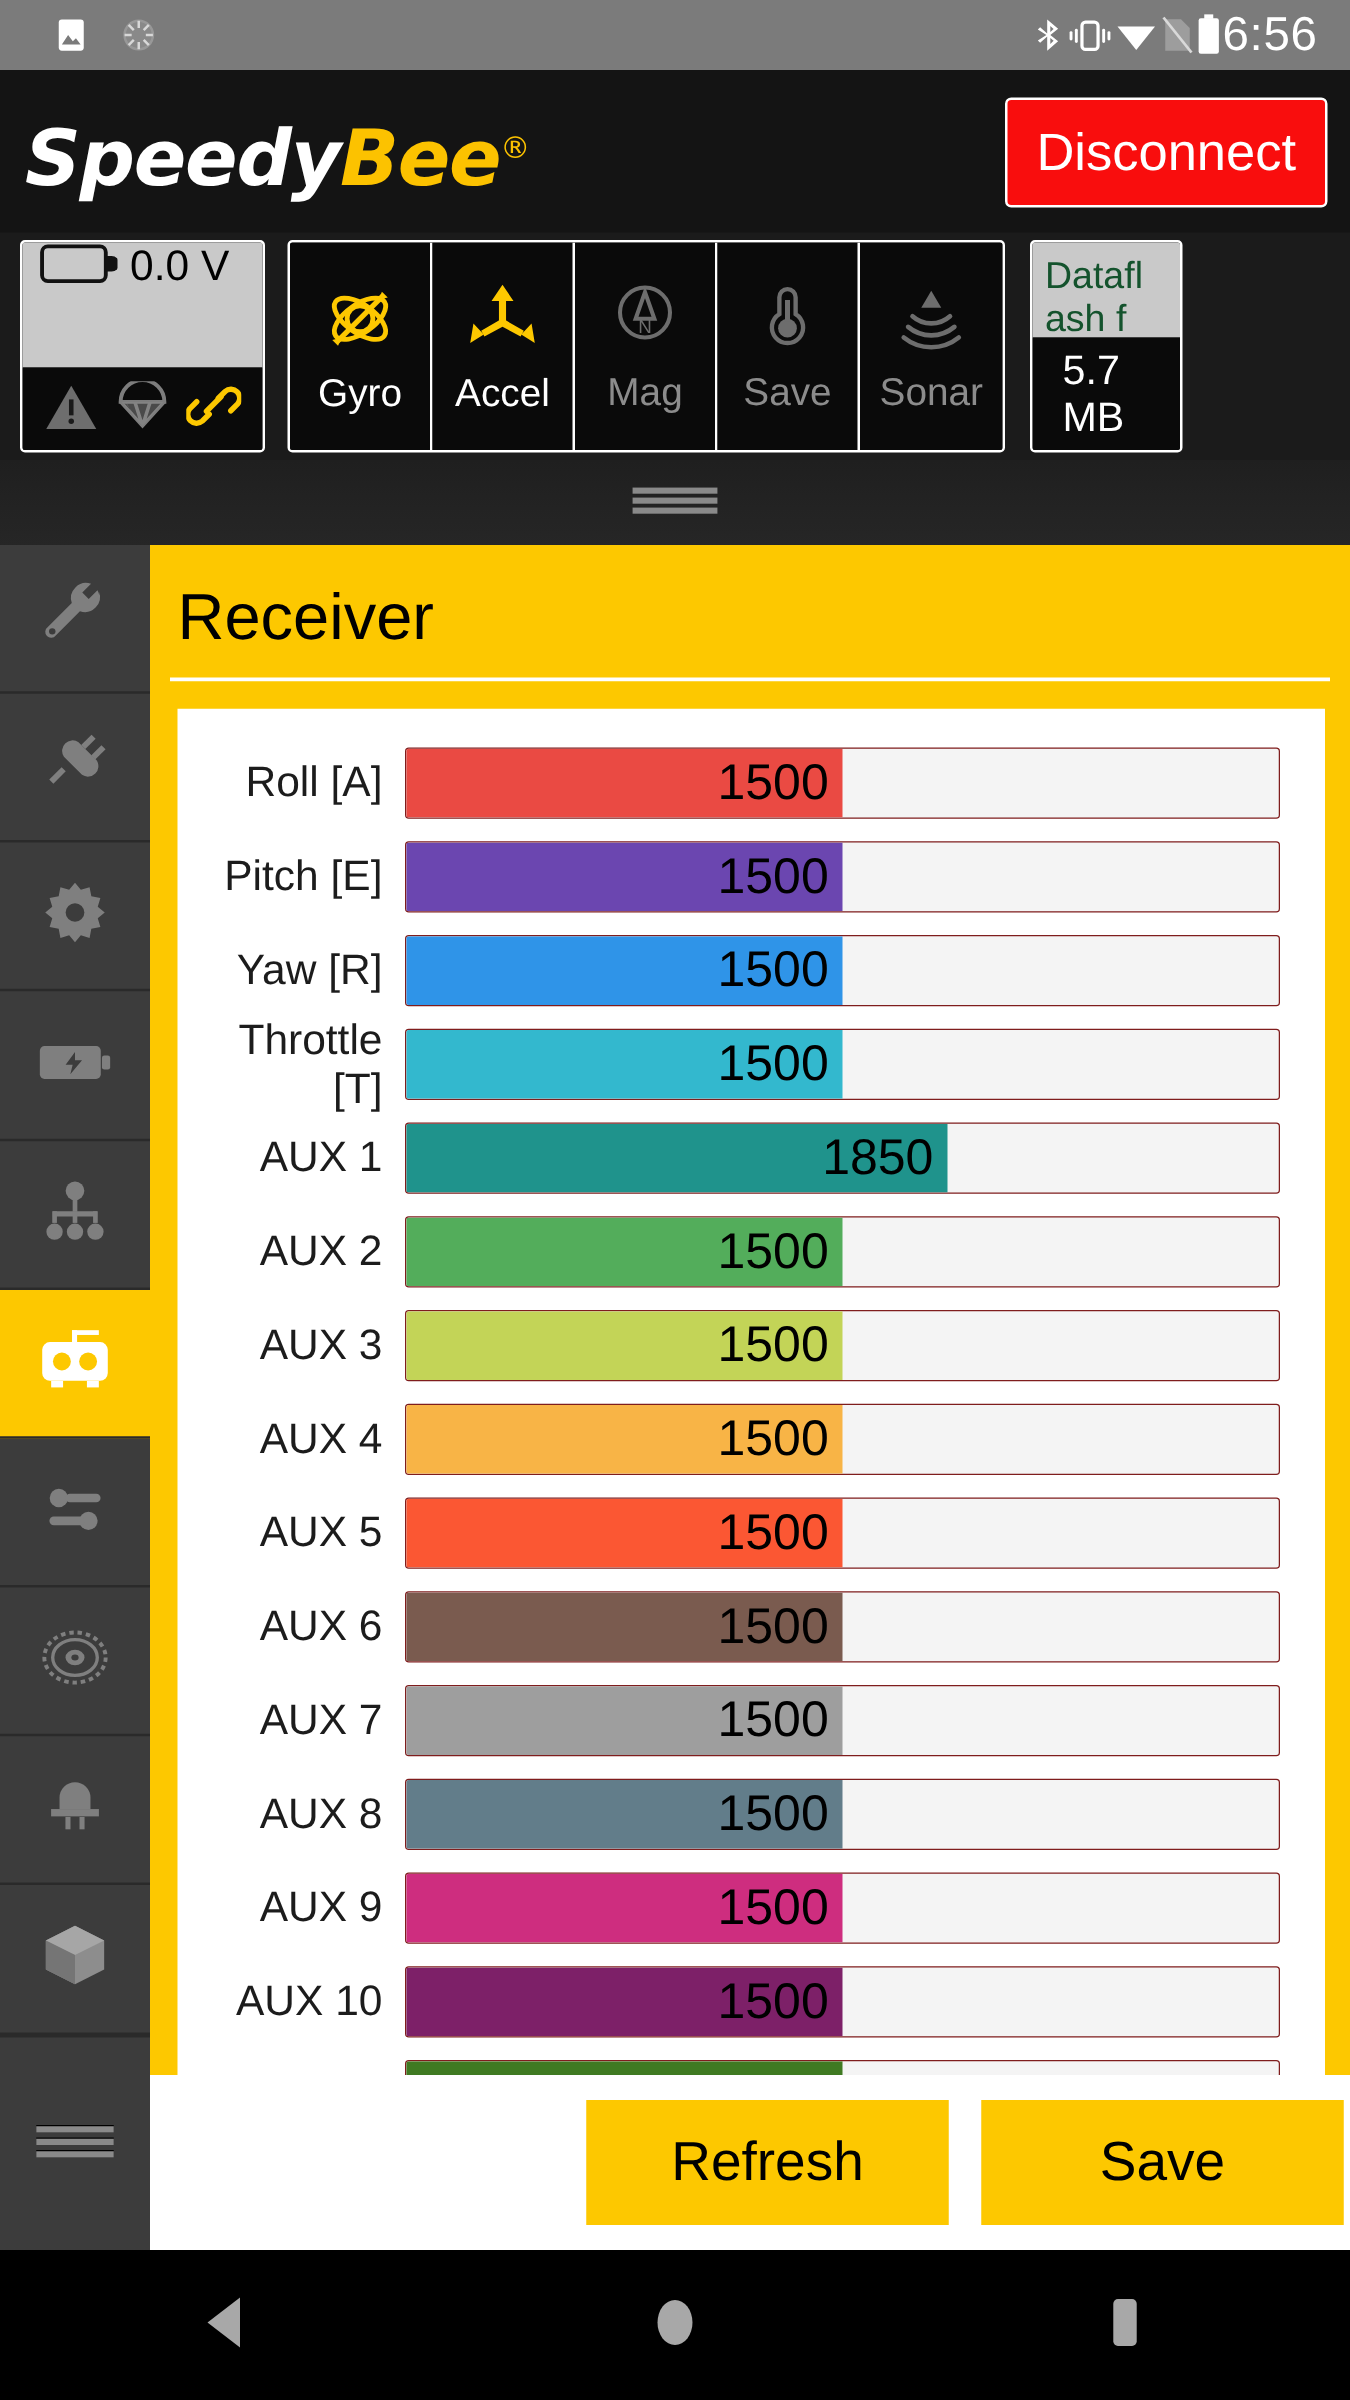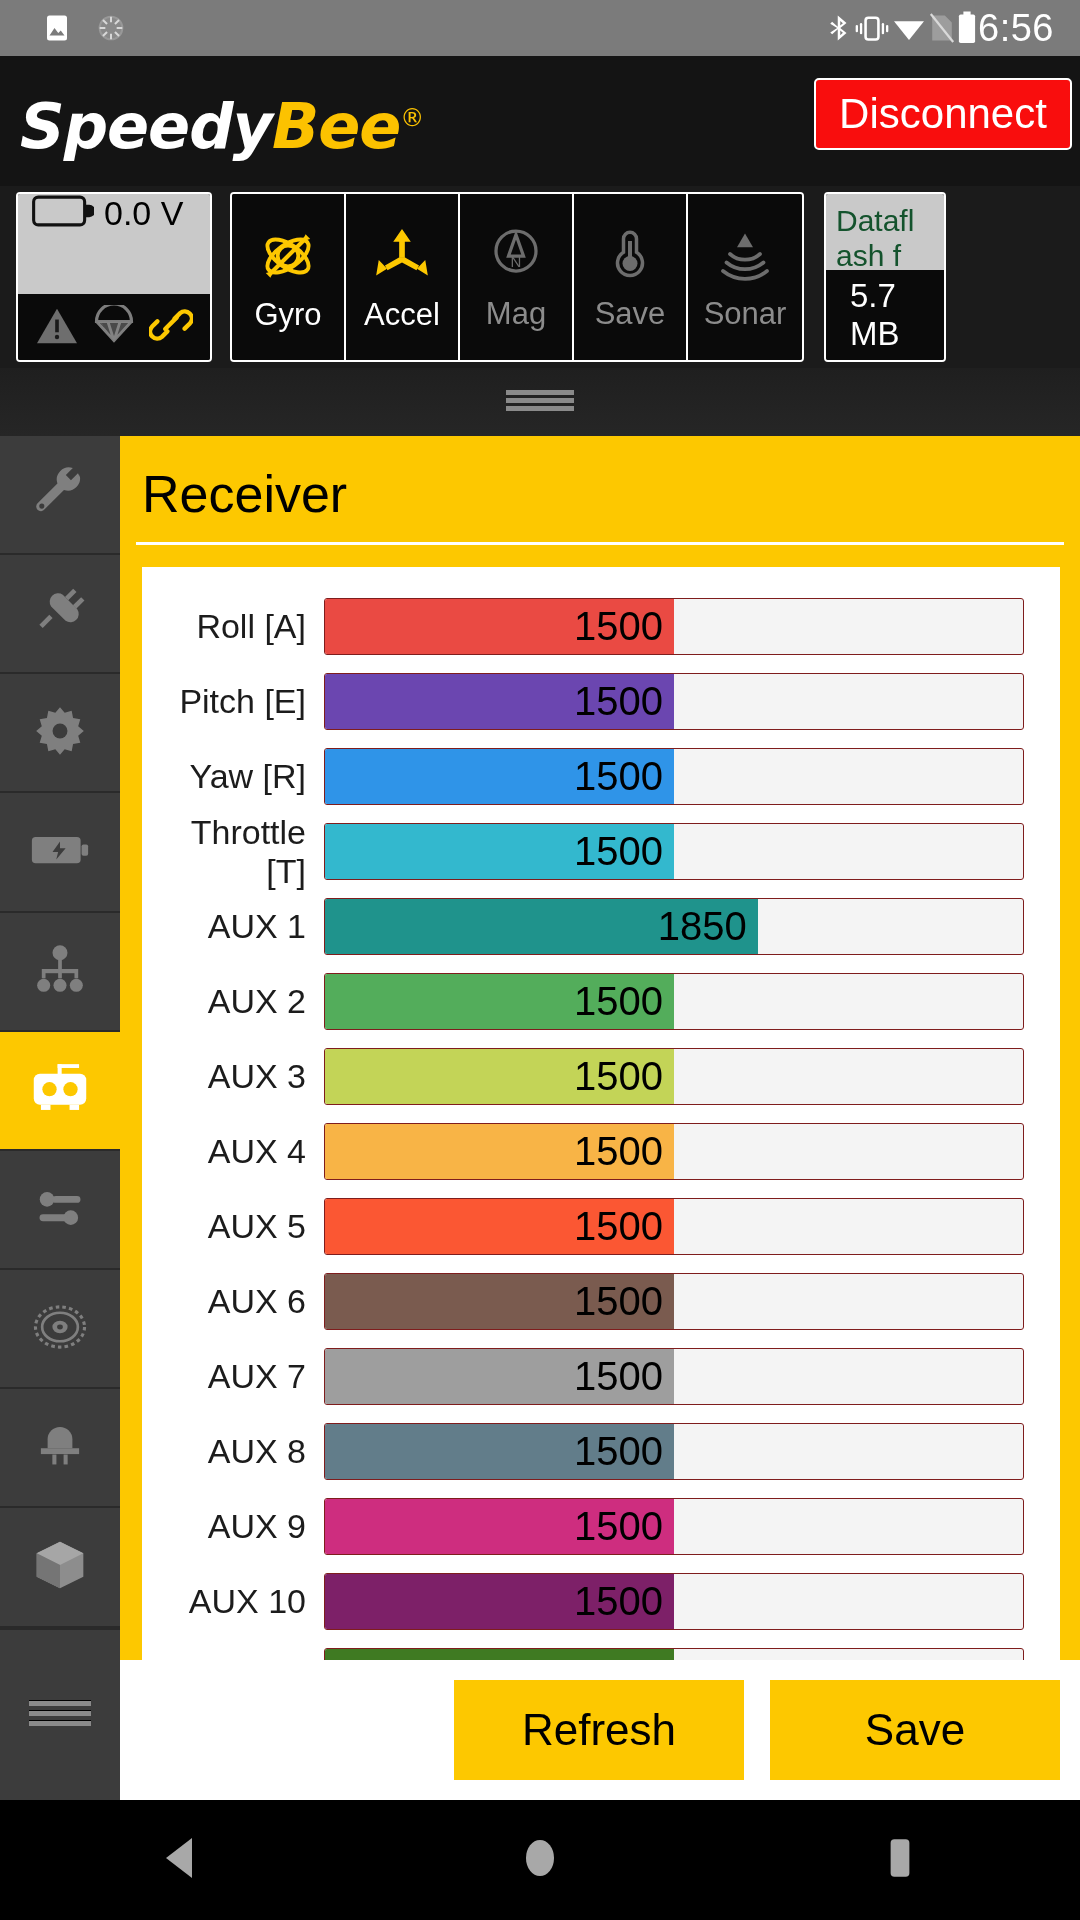--- a/index.html
+++ b/index.html
@@ -16,21 +16,21 @@
   .sb-ico { display:block; }
   .sb-time { color:#fff; font-size:38px; letter-spacing:0.5px; line-height:1; }
 
   
   .appbar { position:absolute; left:0; top:56px; width:1080px; height:130px; background:#141414; }
   .logo { position:absolute; left:20px; top:30px; height:72px; display:flex; align-items:flex-end; }
   .logo-text { font-size:62px; font-weight:bold; font-style:italic; letter-spacing:-1px;
                line-height:1; color:#ffffff; font-family:"DejaVu Sans", sans-serif; }
   .logo-text .bee { color:#fcc200; }
   .logo-reg { color:#fcc200; font-size:24px; vertical-align:super; font-style:normal; font-weight:normal; }
-  .disconnect { position:absolute; right:8px; top:22px; width:258px; height:72px;
+  .disconnect { position:absolute; right:18px; top:22px; width:258px; height:88px;
                 background:#f90d0d; border:2px solid #ffffff; border-radius:5px;
                 color:#fff; font-size:42px; display:flex; align-items:center; justify-content:center; }
 
   
   .sensorrow { position:absolute; left:0; top:192px; width:1080px; height:176px; display:flex; align-items:flex-start; }
   .volt-card { margin-left:16px; width:196px; height:170px; border:2px solid #ffffff; border-radius:4px;
                overflow:hidden; display:flex; flex-direction:column; }
   .volt-top { height:100px; background:#c9c9c9; display:flex; align-items:flex-start; gap:10px; padding-left:14px; }
   .volt-val { font-size:34px; color:#000; }
   .volt-bot { flex:1; background:#0a0a0a; display:flex; align-items:center; justify-content:space-around; padding:0 10px; }
@@ -74,21 +74,21 @@
   .chan { display:flex; align-items:center; height:75px; margin-bottom:0; }
   .chan-label { width:182px; text-align:right; padding-right:18px; font-size:34px; color:#1c1c1c; }
   .chan-track { position:relative; flex:1; height:57px; margin-right:36px; background:#f4f4f4;
                 border:1px solid #7f1d1d; border-radius:3px; overflow:hidden; }
   .chan-fill { position:absolute; left:0; top:0; bottom:0; }
   .chan-val { position:absolute; top:0; bottom:0; display:flex; align-items:center;
               font-size:40px; color:#000; }
 
   
   .actionbar { position:absolute; left:120px; bottom:0; width:960px; height:140px; background:#ffffff;
-               display:flex; align-items:center; justify-content:flex-end; gap:26px; padding-right:20px; }
+               display:flex; align-items:center; justify-content:flex-end; gap:26px; padding-right:5px; }
   .act-btn { width:290px; height:100px; background:#fdc800; color:#000; font-size:44px;
              display:flex; align-items:center; justify-content:center; border:none; }
 
   
   .navbar { position:absolute; left:0; bottom:0; width:1080px; height:120px; background:#000;
             display:flex; align-items:center; }
   .nav-btn { flex:1; display:flex; align-items:center; justify-content:center; }
 </style>
 </head>
 <body>

